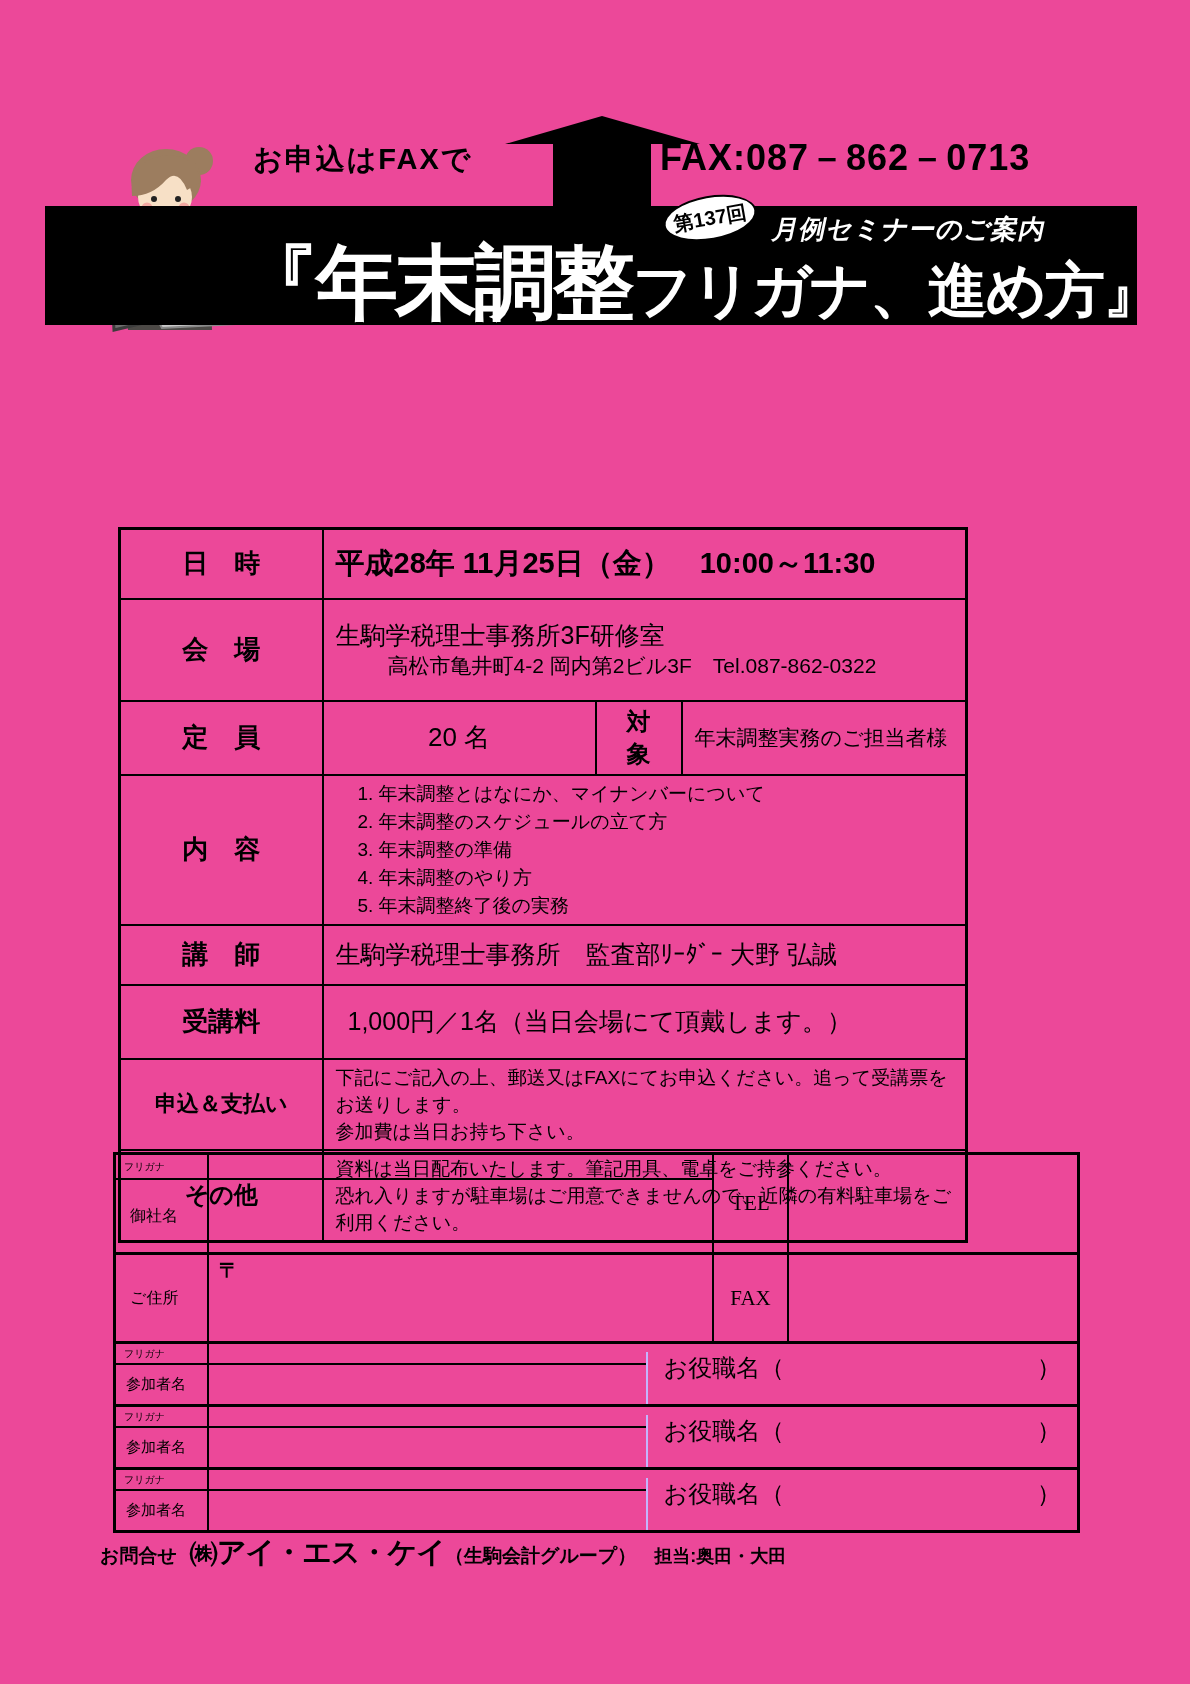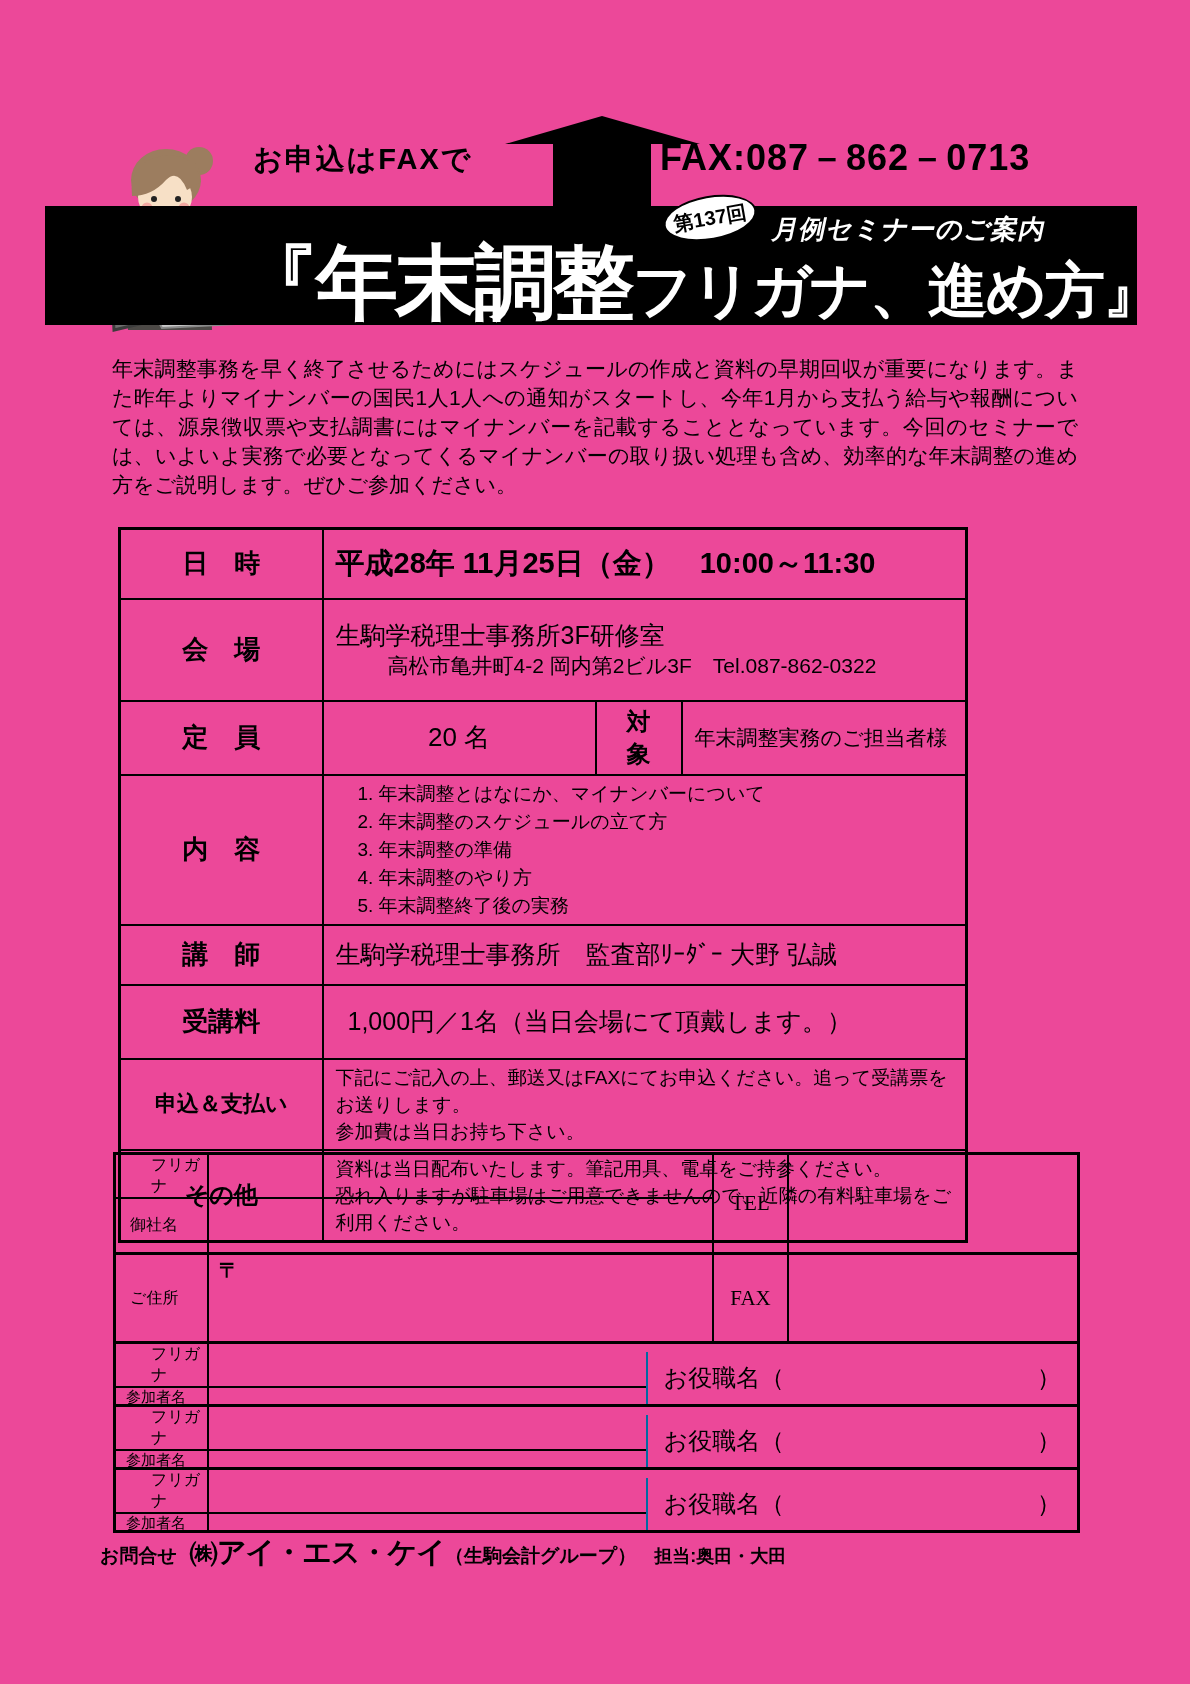--- a/index.html
+++ b/index.html
@@ -70,33 +70,33 @@
   .fleft  { display:flex; flex-direction:column; }
   .fleft.company { width:600px; }
   .fleft.person  { width:533px; }
   .frow { display:flex; flex:1; }
   .frow.kana { flex:0 0 25px; border-bottom:2px solid #000; }
   .frow.kana.p { flex:0 0 21px; }
   .fcell-lbl {
     width:93px; border-right:2px solid #000; display:flex;
     align-items:center; padding-left:14px; font-size:16px;
   }
-  .fcell-lbl.kana-lbl { font-size:16px; align-items:center; padding-left:35px; }
+  .fcell-lbl.kana-lbl { font-size:10px; align-items:center; padding-left:8px;text-align:center; }
   .fcell-lbl.p-lbl { font-size:15px; padding-left:10px; }
   .fcell-field { flex:1; position:relative; }
   .postal { position:absolute; left:10px; top:2px; font-size:20px; font-weight:bold; }
   .ftel-lbl {
     width:77px; border-left:2px solid #000; border-right:2px solid #000;
     display:flex; align-items:center; justify-content:center;
     font-family:"Liberation Serif","DejaVu Serif",serif; font-size:21px;
   }
   .ftel-val { width:290px; }
   .fright {
-    width:434px; border-left:2px solid #0369a1; display:flex;
-    align-items:center; justify-content:space-between; padding:0 16px;
+    width:434px; border-left:2px solid #c4b5fd; display:flex;
+    align-items:flex-start; justify-content:space-between; padding:0 16px;
     font-family:"Liberation Serif","DejaVu Serif",serif; font-size:24px;margin-top:8px;
   }
   .co-block { height:97px; }
   .ad-block { height:89px; }
   .pp-block { height:63px; }
 
   
   .footer { left:100px; top:1533px; width:1050px; display:flex; align-items:baseline; white-space:nowrap; }
   .f-contact { font-size:19px; font-weight:bold; }
   .f-company { font-size:29px; font-weight:bold; margin-left:12px; letter-spacing:-1px; }
@@ -136,21 +136,20 @@
   <div class="abs fax-number">FAX:087－862－0713</div>
 
   <div class="abs banner">
     <div class="badge">第137回</div>
     <div class="series">月例セミナーのご案内</div>
     <div class="banner-title">
       <span class="t-main">『年末調整</span><span class="t-sub">フリガナ、進め方』</span>
     </div>
   </div>
 
-  <div class="abs intro">年末調整事務を早く終了させるためにはスケジュールの作成と資料の早期回収が重要になります。また昨年よりマイナンバーの国民1人1人への通知がスタートし、今年1月から支払う給与や報酬については、源泉徴収票や支払調書にはマイナンバーを記載することとなっています。今回のセミナーでは、いよいよ実務で必要となってくるマイナンバーの取り扱い処理も含め、効率的な年末調整の進め方をご説明します。ぜひご参加ください。</div>
 
   <table class="seminar">
     <colgroup>
         <col style="width:203px">
         <col style="width:273px">
         <col style="width:86px">
         <col style="width:285px">
       </colgroup>
     <tbody>
         <tr style="height:70px">

